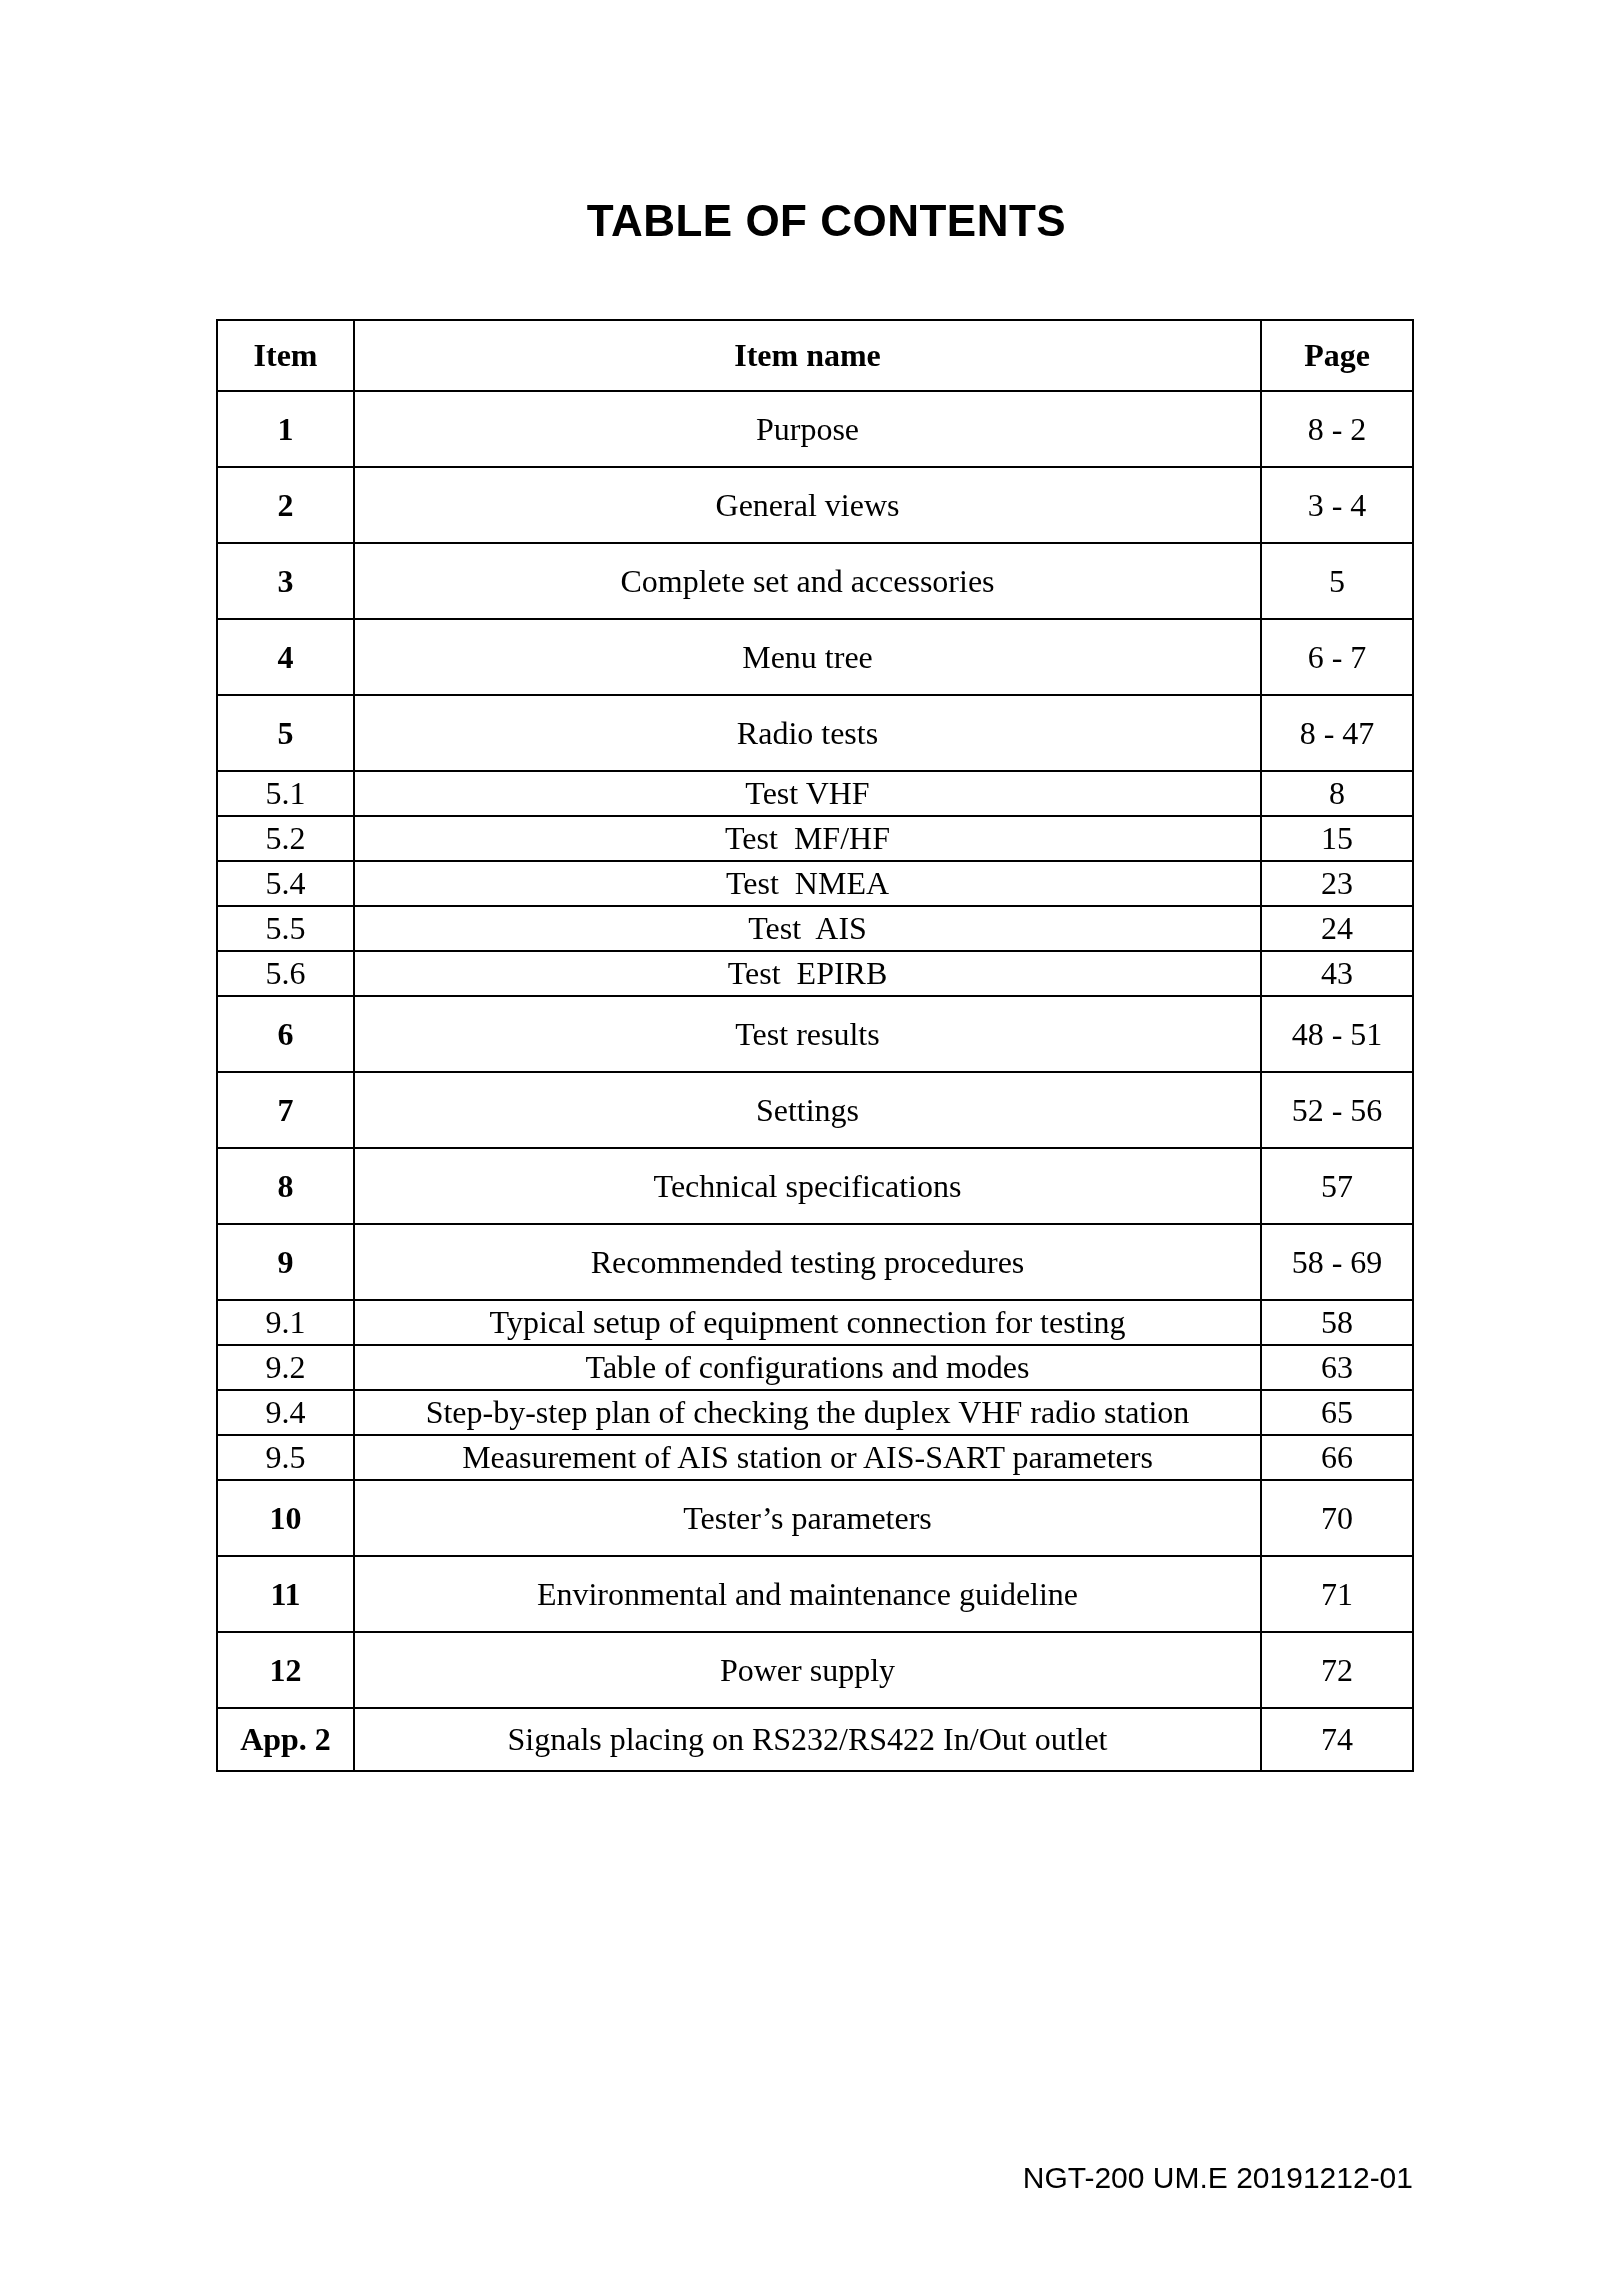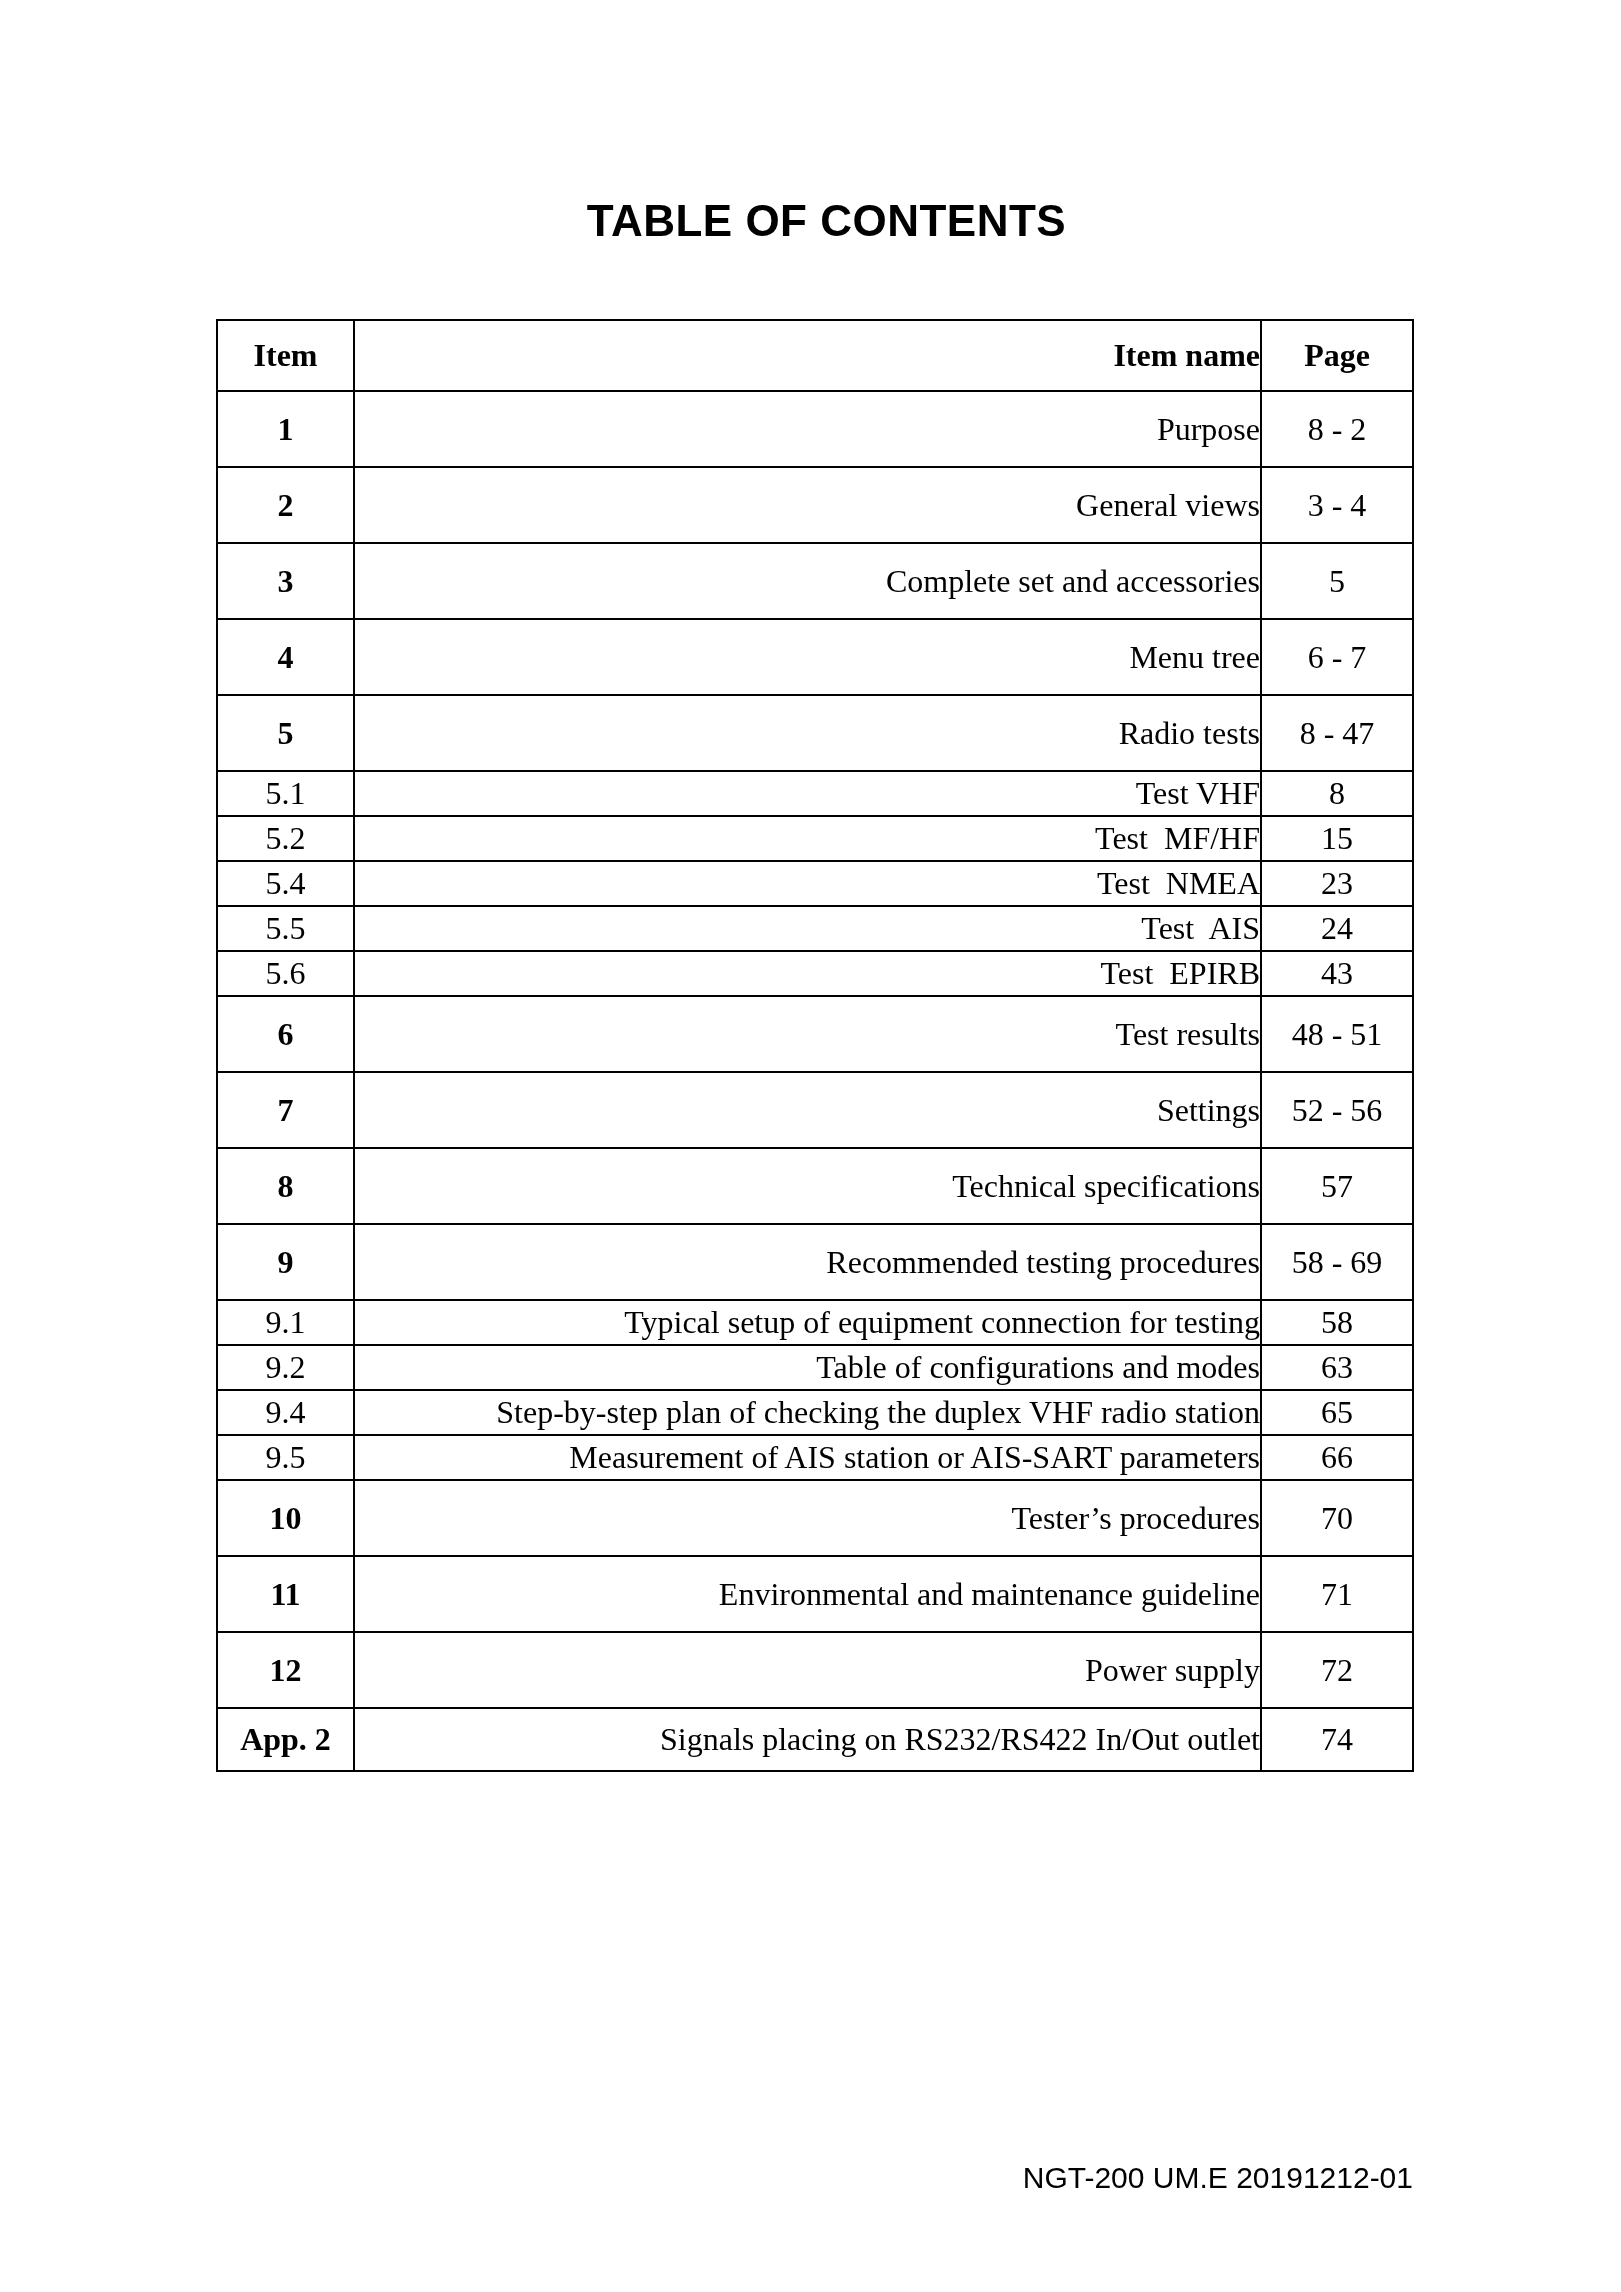--- a/index.html
+++ b/index.html
@@ -49,21 +49,21 @@
     border-top: 2.9px solid #000000;
     border-bottom: 2.9px solid #000000;
   }
   table.toc {
     border: 2.9px solid #000000;
   }
   th.col-item, td.cell-item {
     text-align: center;
   }
   th.col-name, td.cell-name {
-    text-align: right;
+    text-align: center;
     padding-left: 15.7px;
     white-space: pre-wrap;
     margin-top: 24px;
   }
   th.col-page, td.cell-page {
     text-align: center;
   }
   table.toc thead th {
     font-weight: bold;
     height: 69px;
@@ -200,21 +200,21 @@
           <td class="cell-name">Step-by-step plan of checking the duplex VHF radio station</td>
           <td class="cell-page">65</td>
         </tr>
         <tr class="row-sub">
           <td class="cell-item">9.5</td>
           <td class="cell-name">Measurement of AIS station or AIS-SART parameters</td>
           <td class="cell-page">66</td>
         </tr>
         <tr class="row-main">
           <td class="cell-item">10</td>
-          <td class="cell-name">Tester’s procedures</td>
+          <td class="cell-name">Tester’s parameters</td>
           <td class="cell-page">70</td>
         </tr>
         <tr class="row-main">
           <td class="cell-item">11</td>
           <td class="cell-name">Environmental and maintenance guideline</td>
           <td class="cell-page">71</td>
         </tr>
         <tr class="row-main">
           <td class="cell-item">12</td>
           <td class="cell-name">Power supply</td>

